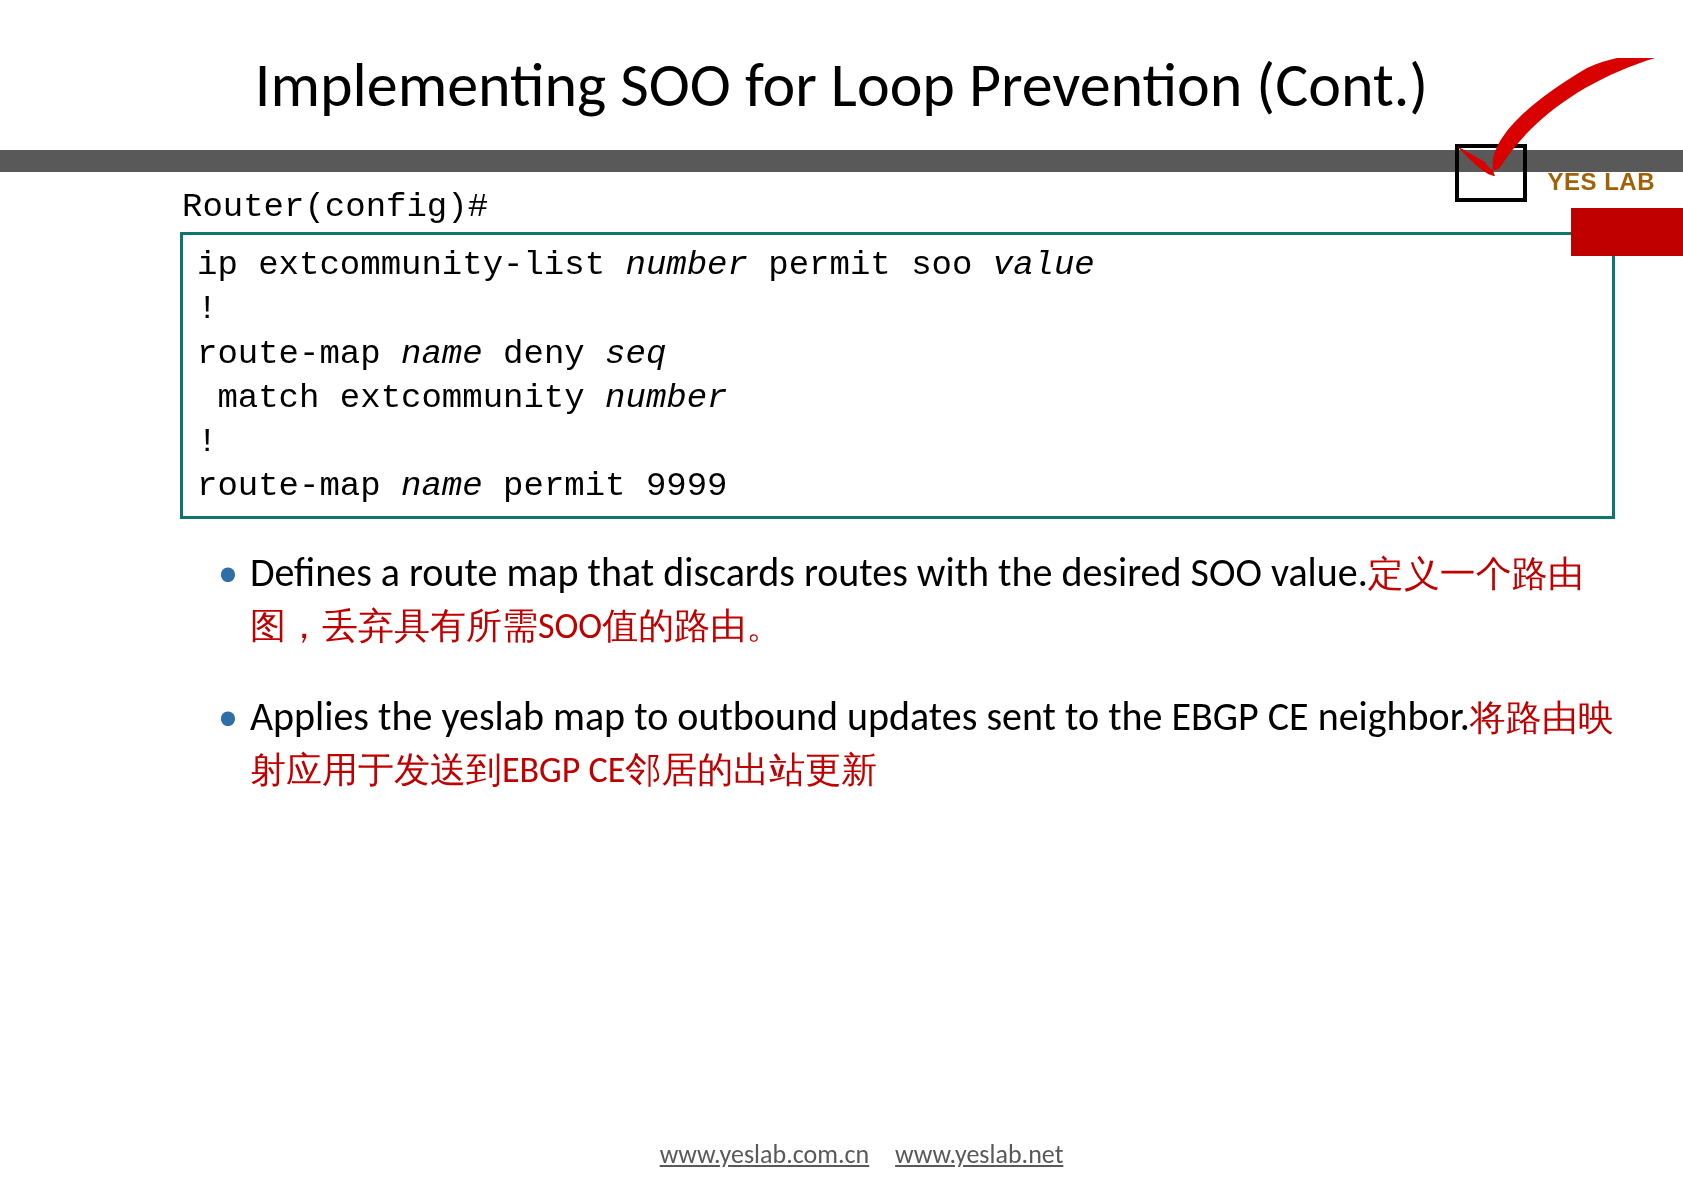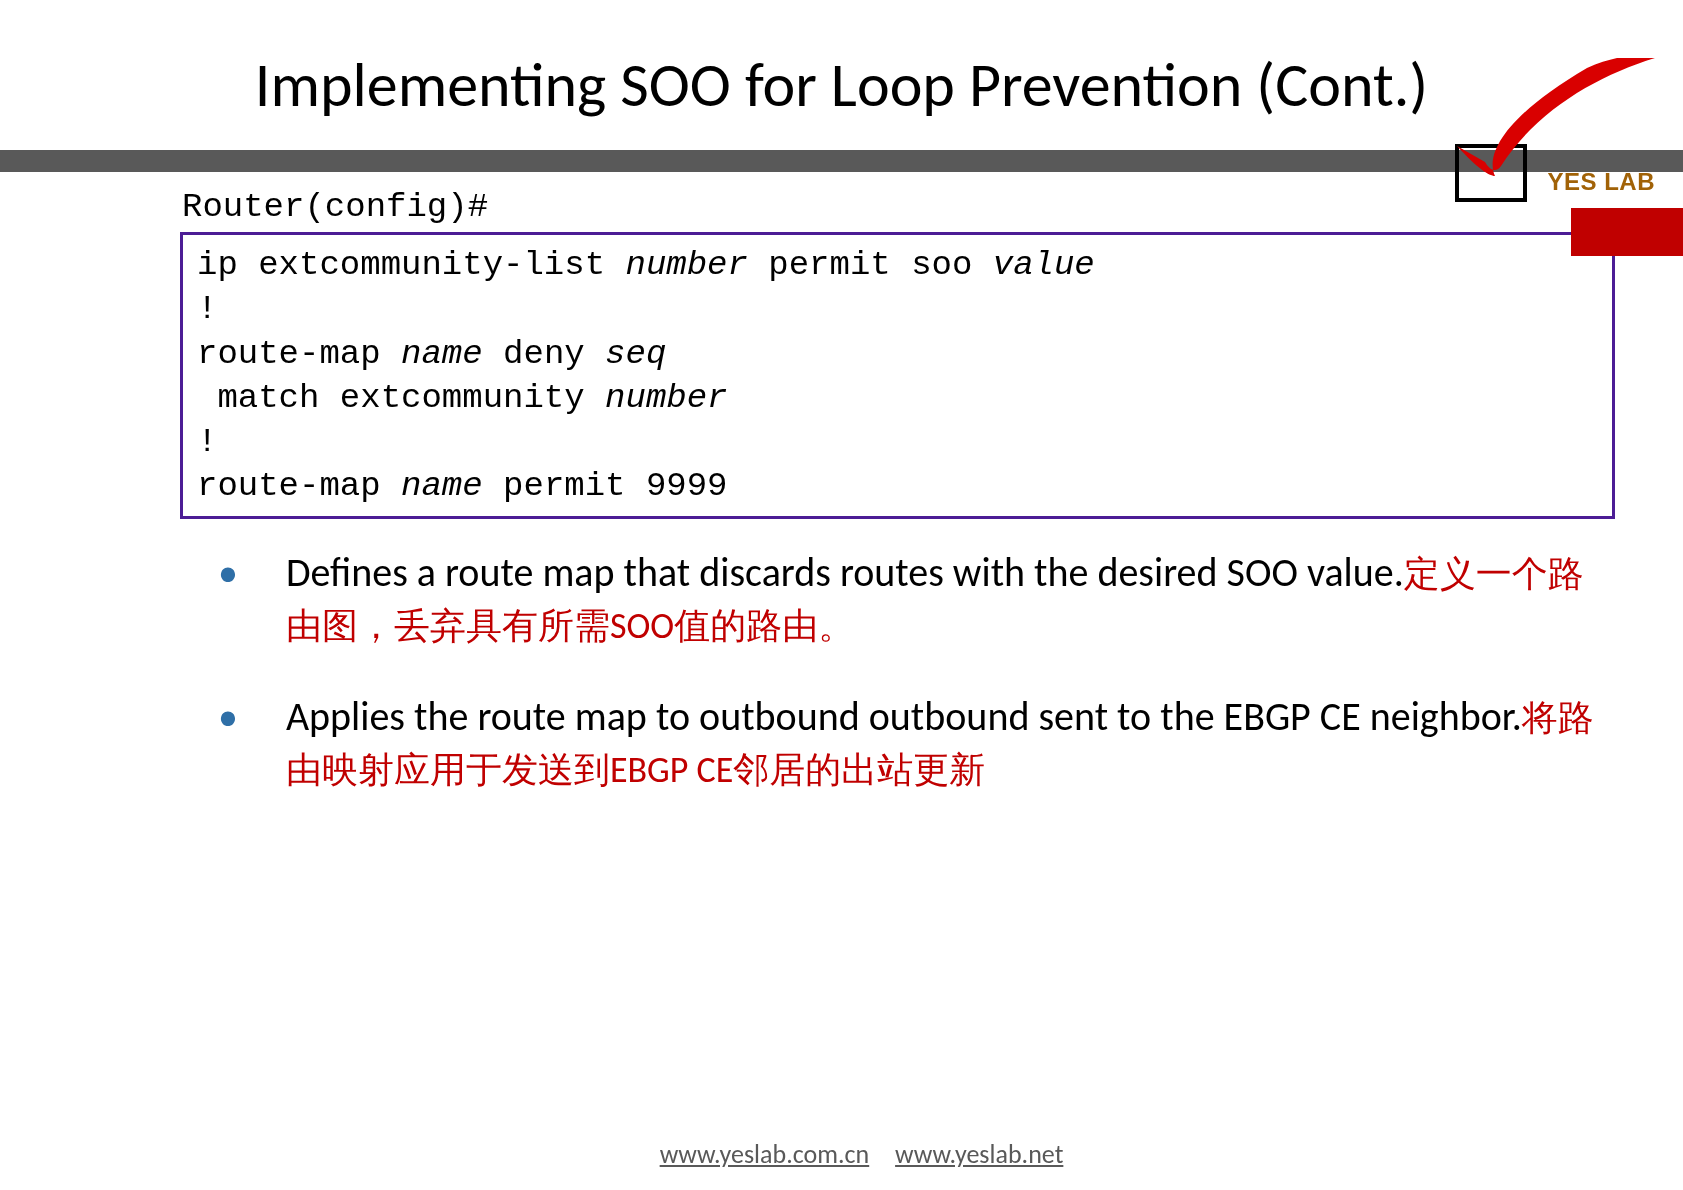--- a/index.html
+++ b/index.html
@@ -77,21 +77,21 @@
     padding: 16px 68px 0 180px;
   }
   .prompt {
     font-family: "Courier New", monospace;
     font-size: 34px;
     color: #000;
     margin-bottom: 6px;
     margin-left: 2px;
   }
   .codebox {
-    border: 3px solid #4c1d95;
+    border: 3px solid #0f766e;
     background: #fff;
     font-family: "Courier New", monospace;
     font-size: 34px;
     line-height: 1.3;
     padding: 8px 14px;
     white-space: pre;
     color: #000;
     margin-bottom: 28px;
   }
   .codebox .it { font-style: italic; }
@@ -105,21 +105,21 @@
     font-size: 40px;
     line-height: 1.3;
     color: #000;
   }
   .bullet .dot {
     color: #2f6fa7;
     font-size: 40px;
     margin-right: 12px;
     line-height: 1.3;
   }
-  .bullet .txt { flex: 1; margin-left: 36px; }
+  .bullet .txt { flex: 1; }
   .red { color: #c00000; font-size: 36px; }
   .footer-links {
     position: absolute;
     bottom: 20px;
     left: 0;
     width: 100%;
     text-align: center;
     font-size: 26px;
     color: #595959;
     padding-left: 40px;
@@ -158,21 +158,21 @@
       <div class="bullet">
         <span class="dot">•</span>
         <span class="txt"><span>Defines a route map that discards routes with the desired SOO value.</span><span class="red">定义一个路由图，丢弃具有所需SOO值的路由。</span></span>
       </div>
     </div>
 
 
     <div class="bullet-list">
       <div class="bullet">
         <span class="dot">•</span>
-        <span class="txt"><span>Applies the route map to outbound outbound sent to the EBGP CE neighbor.</span><span class="red">将路由映射应用于发送到EBGP CE邻居的出站更新</span></span>
+        <span class="txt"><span>Applies the yeslab map to outbound updates sent to the EBGP CE neighbor.</span><span class="red">将路由映射应用于发送到EBGP CE邻居的出站更新</span></span>
       </div>
     </div>
 
   </div>
 
   <div class="footer-links">
     <span>www.yeslab.com.cn</span>
     <span>www.yeslab.net</span>
   </div>
 

